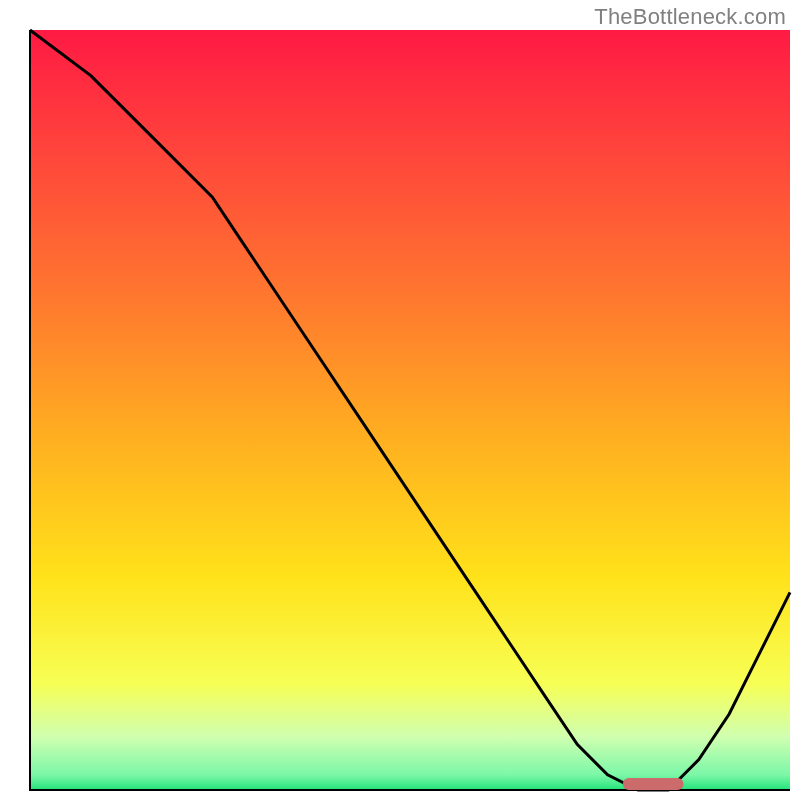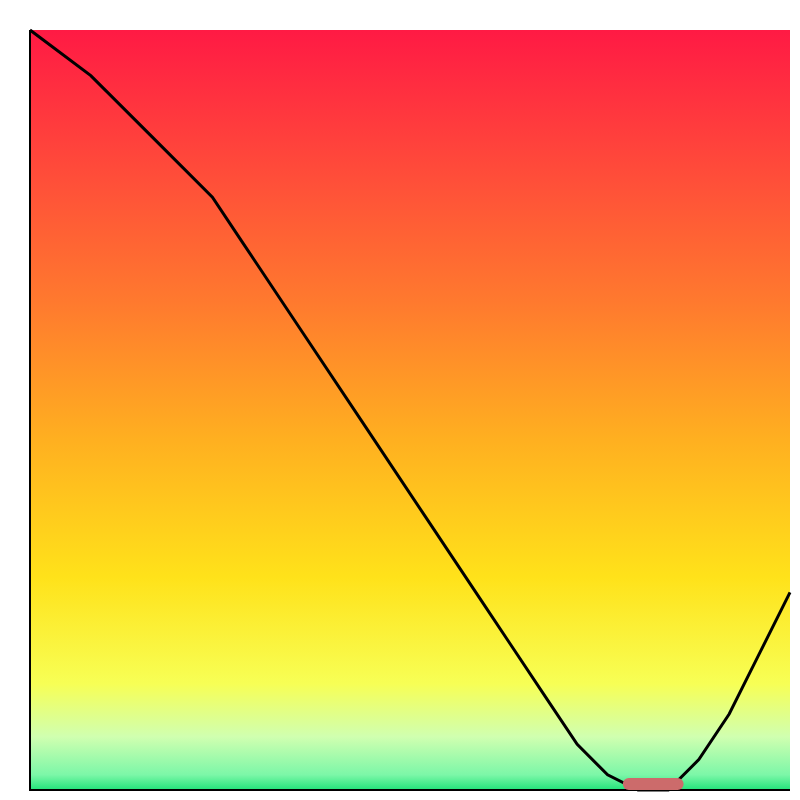--- a/index.html
+++ b/index.html
@@ -32,20 +32,21 @@
     left: 0;
     width: 800px;
     height: 800px;
     display: block;
   }
 </style>
 </head>
 <body>
 
 <div class="chart-wrap">
+  <div class="watermark">TheBottleneck.com</div>
   <svg class="chart" viewBox="0 0 800 800">
     <defs>
       <linearGradient id="bgGrad" x1="0" y1="0" x2="0" y2="1">
           <stop offset="0%" stop-color="#ff1a44"></stop>
           <stop offset="18%" stop-color="#ff4a3a"></stop>
           <stop offset="36%" stop-color="#ff7a2e"></stop>
           <stop offset="54%" stop-color="#ffb020"></stop>
           <stop offset="72%" stop-color="#ffe21a"></stop>
           <stop offset="86%" stop-color="#f7ff55"></stop>
           <stop offset="93%" stop-color="#d0ffb0"></stop>

